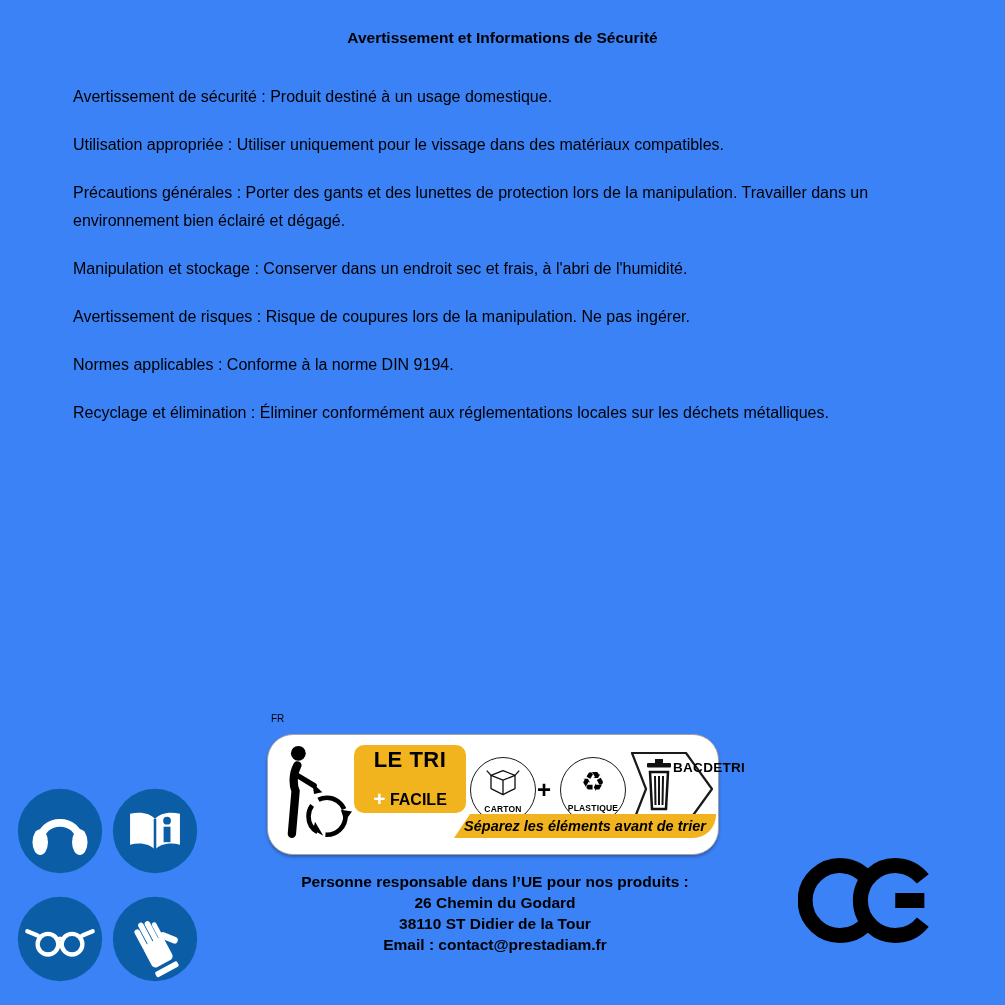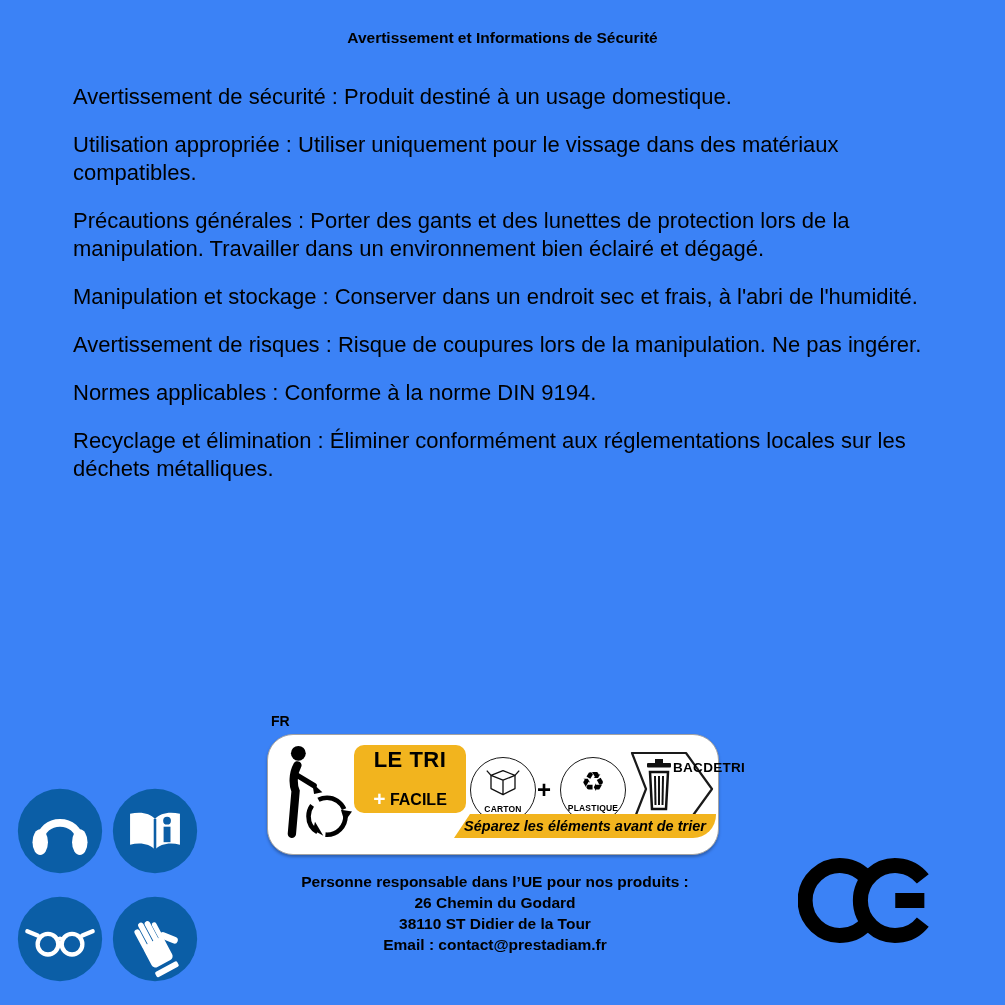--- a/index.html
+++ b/index.html
@@ -18,42 +18,42 @@
     top: 29px; left: 0;
     width: 100%;
     text-align: center;
     font-size: 15.5px;
     font-weight: bold;
   }
   .paragraphs {
     position: absolute;
     top: 83px; left: 73px;
     width: 852px;
-    font-size: 22px;
+    font-size: 16px;
     line-height: 28px;
   }
   .paragraphs p { margin: 0 0 20px 0; }
 
   
   .icon-grid {
     position: absolute;
     left: 17px; top: 788px;
     display: grid;
     grid-template-columns: 86px 86px;
     grid-auto-rows: 86px;
     column-gap: 9px;
     row-gap: 22px;
   }
   .picto svg { width: 86px; height: 86px; display: block; }
 
   
   .fr-label {
     position: absolute;
     left: 271px; top: 713px;
-    font-size: 14px; font-weight: bold;
+    font-size: 10px; font-weight: normal;
   }
   .tri-box {
     position: absolute;
     left: 267px; top: 734px;
     width: 452px; height: 121px;
     background: #fff;
     border: 1.5px solid #a3a3a3;
     border-radius: 26px;
     box-shadow: 0 2px 3px rgba(0,0,0,0.28);
   }

